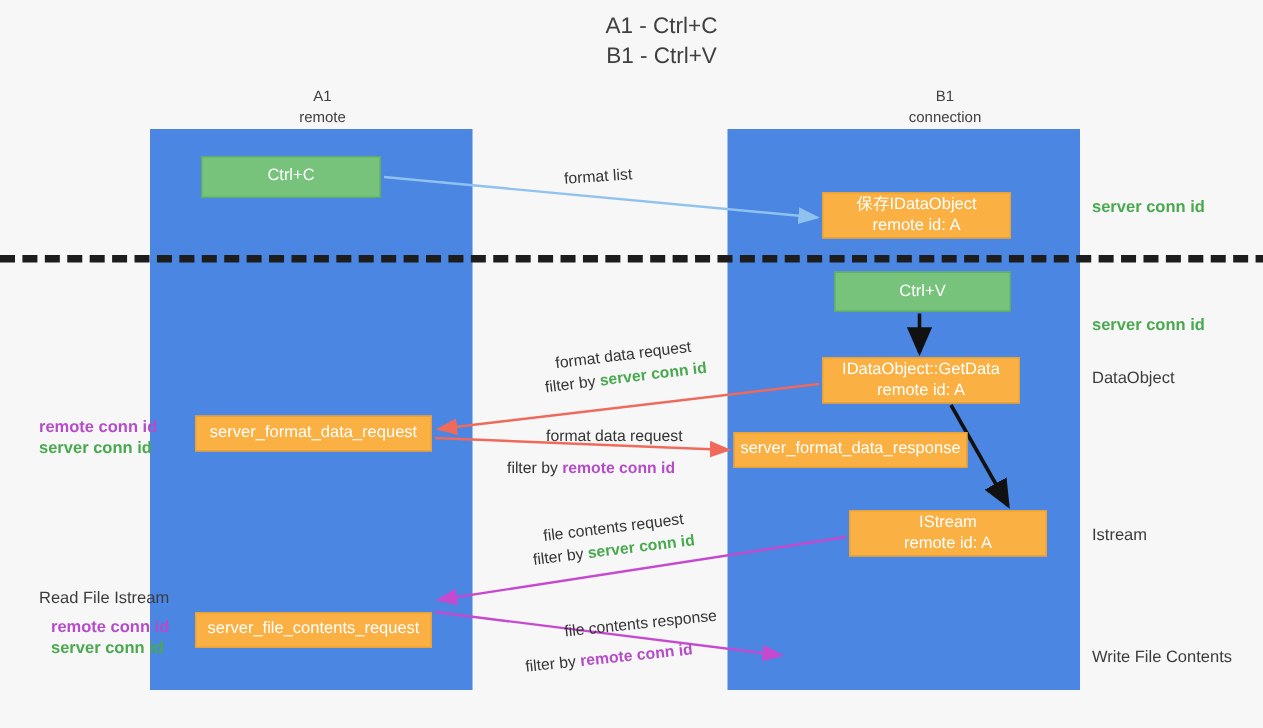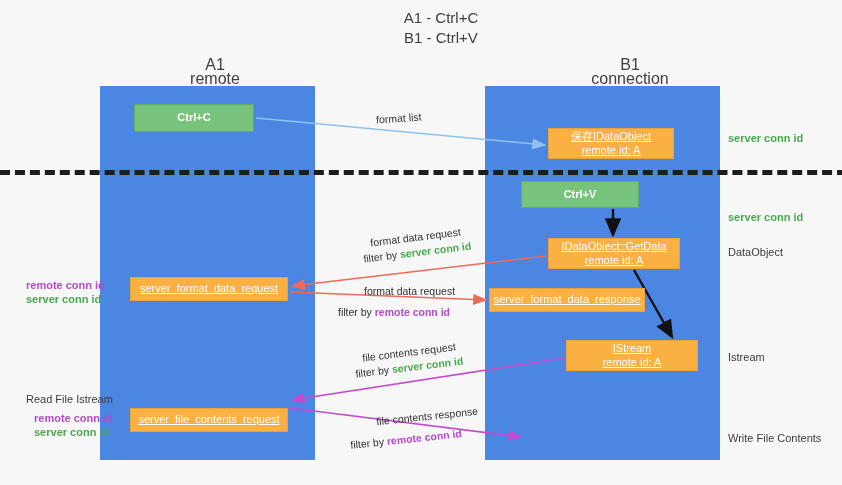--- a/index.html
+++ b/index.html
@@ -18,21 +18,21 @@
 
   
   .title{
     left:0;top:8px;width:842px;text-align:center;
     font-size:15px;line-height:20px;color:#404040;
     white-space:pre-line;
   }
 
   
   .col-head{
-    text-align:center;font-size:16px;line-height:14px;color:#3f3f3f;
+    text-align:center;font-size:10px;line-height:14px;color:#3f3f3f;
     white-space:pre-line;
   }
   #head-a1{left:120px;top:58px;width:150px;}
   #head-b1{left:535px;top:58px;width:150px;}
 
   
   .lane{background:#4a86e2;}
   #lane-a1{left:100px;top:86px;width:195px;height:374px;}
   #lane-b1{left:485px;top:86px;width:215px;height:374px;}
 
@@ -44,28 +44,28 @@
 
   
   .box{
     position:absolute;
     display:flex;flex-direction:column;
     align-items:center;justify-content:center;
     color:#ffffff;font-size:11px;line-height:13.5px;
     text-align:center;white-space:pre-line;
     box-sizing:border-box;
   }
-  .box.green{background:#77c37c;border:1px solid #5fae66;font-weight:bold;}
+  .box.green{background:#77c37c;border:1px solid #5fae66;}
   .box.orange{background:#fcb košer;}
-  .box.orange{background:#fbb košer;text-decoration:underline;}
+  .box.orange{background:#fbb košer;}
   .box.orange{background:#fbb043;border:1px solid #e9a236;}
 
   
   #box-ctrlc{left:134px;top:104px;width:120px;height:28px;}
-  #box-ctrlv{left:521px;top:181px;width:118px;height:27px;}
+  #box-ctrlv{left:556px;top:181px;width:118px;height:27px;}
 
   
   #box-dataobject-save{left:548px;top:128px;width:126px;height:31px;}
   #box-getdata{left:548px;top:238px;width:132px;height:31px;}
   #box-istream{left:566px;top:340px;width:132px;height:31px;}
   #box-fmt-resp{left:489px;top:288px;width:156px;height:24px;}
   #box-file-resp{left:524px;top:425px;width:160px;height:24px;}
 
   
   #box-fmt-req{left:130px;top:277px;width:158px;height:24px;}

